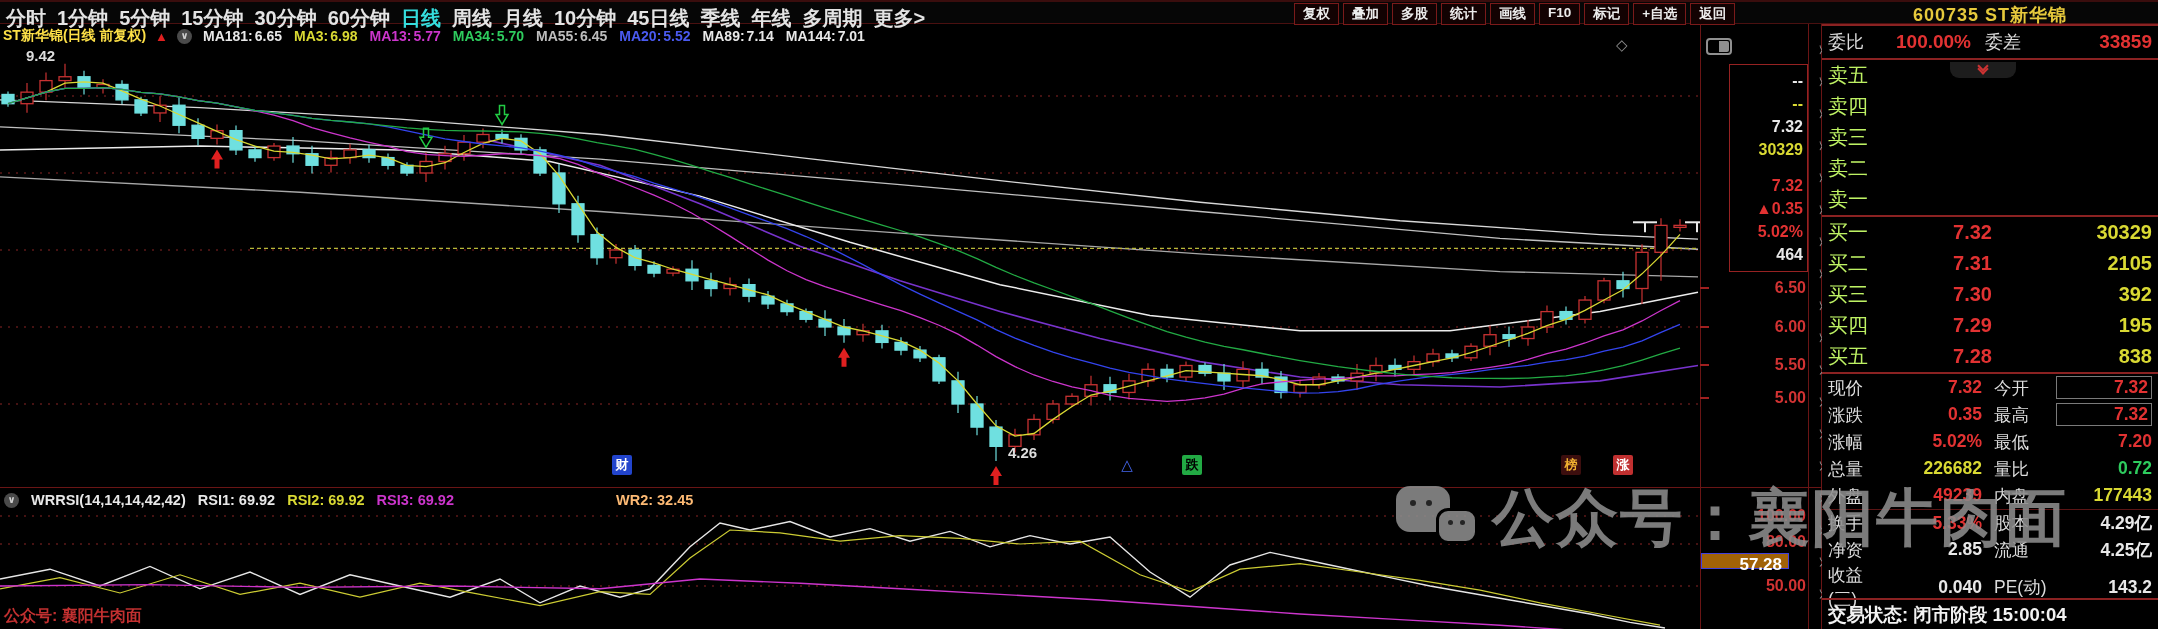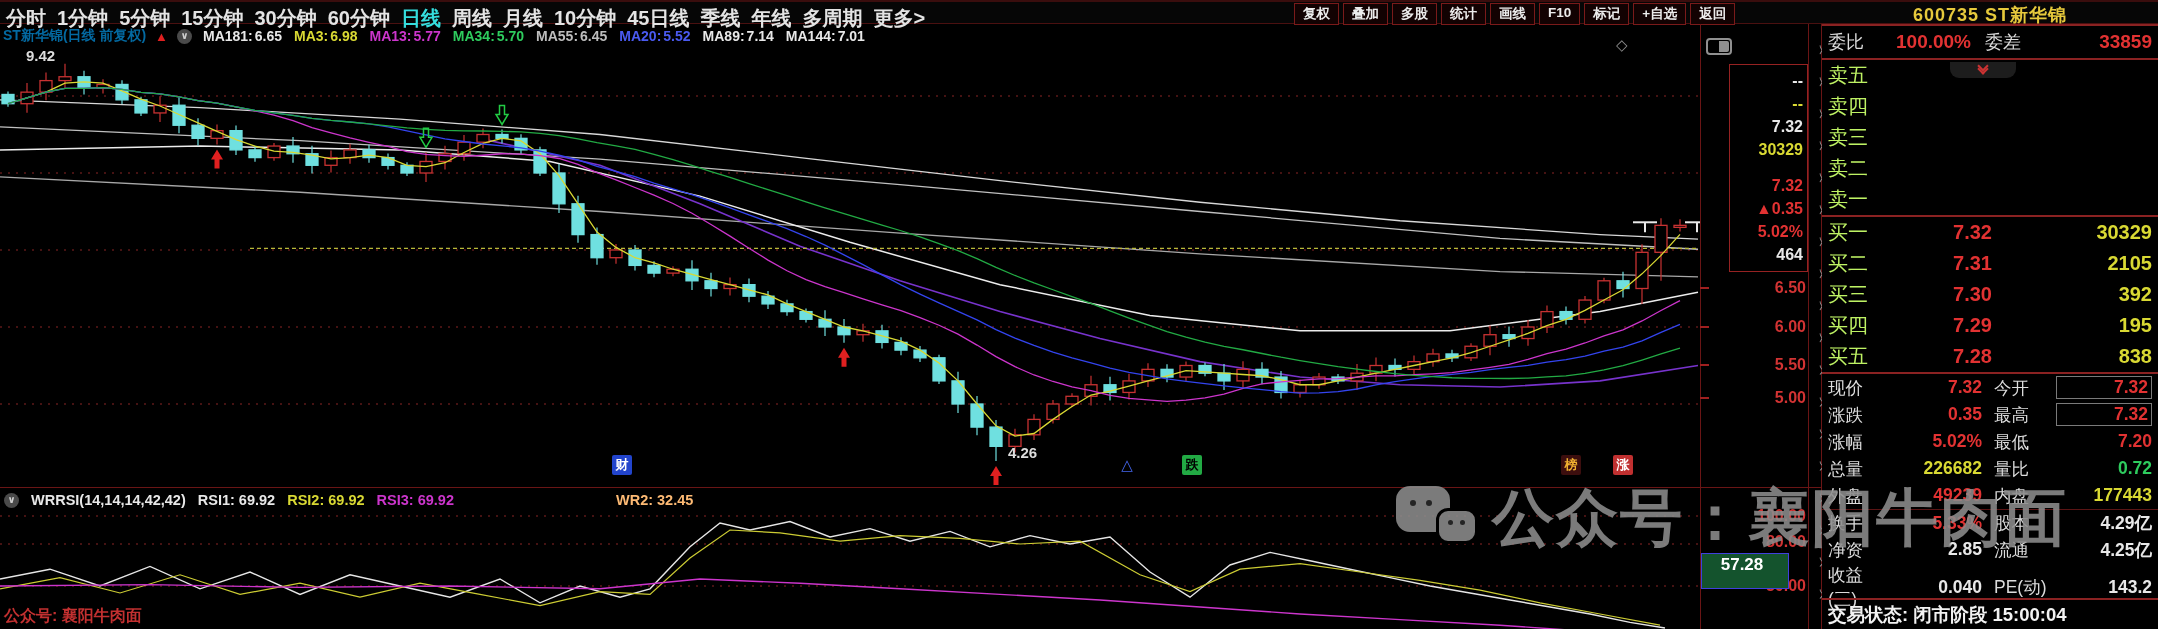--- a/index.html
+++ b/index.html
@@ -14,21 +14,21 @@
   
   #topbar{left:0;top:0;width:2158px;height:24px;background:#060606;border-top:2px solid #3a0d0d;border-bottom:1px solid #4a1010;}
   #periods{position:absolute;left:6px;top:3px;display:flex;gap:11px;font-size:20px;font-weight:700;color:#e4e4e4;white-space:nowrap;}
   #periods .p{cursor:default;}
   #periods .p.active{color:#35dede;}
   #topbtns{position:absolute;left:1294px;top:1px;display:flex;gap:4px;}
   #topbtns .b{border:1px solid #7a1a1a;background:#120202;color:#ececec;font-size:13.5px;font-weight:700;padding:1px 8px;white-space:nowrap;}
   #stock-title{position:absolute;left:1822px;top:1px;width:336px;text-align:center;color:#e6c93c;font-size:18px;font-weight:700;letter-spacing:1px;}
   
   #chart-header{left:0;top:25px;width:1700px;height:22px;display:flex;align-items:center;gap:9px;padding-left:3px;font-size:14px;font-weight:700;white-space:nowrap;}
-  #chart-header .name{color:#0369a1;}
+  #chart-header .name{color:#fde047;}
   .up-arrow-glyph{color:#e02020;font-size:13px;}
   .circle-chev{width:15px;height:15px;border-radius:50%;background:#4a4a4a;color:#cfcfcf;font-size:10px;line-height:14px;text-align:center;}
   #chart-header .ma span{margin-left:2px;}
   
   #main-chart-wrap{left:0;top:48px;width:1700px;height:439px;}
   #ind-wrap{left:0;top:512px;width:1700px;height:117px;}
   svg{display:block;}
   .grid{stroke:#8a2424;stroke-width:1;stroke-dasharray:2,6;}
   
   .mk{position:absolute;width:20px;height:20px;font-size:13px;font-weight:700;line-height:20px;text-align:center;border-radius:2px;}
@@ -45,21 +45,21 @@
   #mini-box{left:1729px;top:64px;width:79px;height:208px;border:1px solid #962222;display:flex;flex-direction:column;padding-top:4px;}
   #mini-box .mr{height:23px;line-height:23px;text-align:right;padding-right:4px;font-size:16px;font-weight:700;}
   #mini-box .mr.gap{margin-top:13px;}
   .axis-label{position:absolute;width:72px;text-align:right;color:#d23333;font-size:16px;font-weight:700;}
   .tick{position:absolute;left:1700px;width:9px;height:2px;background:#a02020;}
   .vline{position:absolute;top:24px;bottom:0;width:1px;background:#6a1515;}
   
   #ind-sep{left:0;top:487px;width:1822px;height:1px;background:#6a1515;}
   #ind-header{left:0;top:489px;width:1700px;height:22px;display:flex;align-items:center;gap:12px;padding-left:4px;font-size:14.5px;font-weight:700;white-space:nowrap;}
   #wr2{margin-left:150px;color:#fdba74;}
-  #ind-highlight{left:1701px;top:553px;width:88px;height:36px;background:#14532d;border:1px solid #4040dd;color:#fff;font-size:17px;font-weight:700;text-align:center;line-height:22px;padding-right:6px;}
+  #ind-highlight{left:1701px;top:553px;width:88px;height:16px;background:#a16207;border:1px solid #4040dd;color:#fff;font-size:17px;font-weight:700;text-align:right;line-height:22px;padding-right:6px;}
   
   #strip{left:1808px;top:24px;width:14px;height:605px;border-left:1px solid #6a1515;border-right:1px solid #6a1515;display:flex;flex-direction:column;align-items:center;padding-top:10px;}
   #strip .g{height:32px;color:#9a9a9a;font-size:11px;transform:rotate(90deg);}
   
   #panel{left:1822px;top:24px;width:336px;height:605px;background:#000;}
   #weibi-row{height:36px;border-top:2px solid #8b2222;border-bottom:2px solid #8b2222;display:flex;align-items:center;padding:16px 6px;font-size:18px;}
   #weibi-row .lb{color:#dcdcdc;}
   #weibi-row .vl{color:#e23232;font-weight:700;font-size:19px;}
   #chev-tab{position:absolute;left:128px;top:38px;width:66px;height:16px;background:#1d1d1d;border-radius:0 0 9px 9px;display:flex;flex-direction:column;align-items:center;justify-content:center;}
   .chev{width:8px;height:8px;border-right:2px solid #cc3333;border-bottom:2px solid #cc3333;transform:rotate(45deg);margin-top:-5px;}

